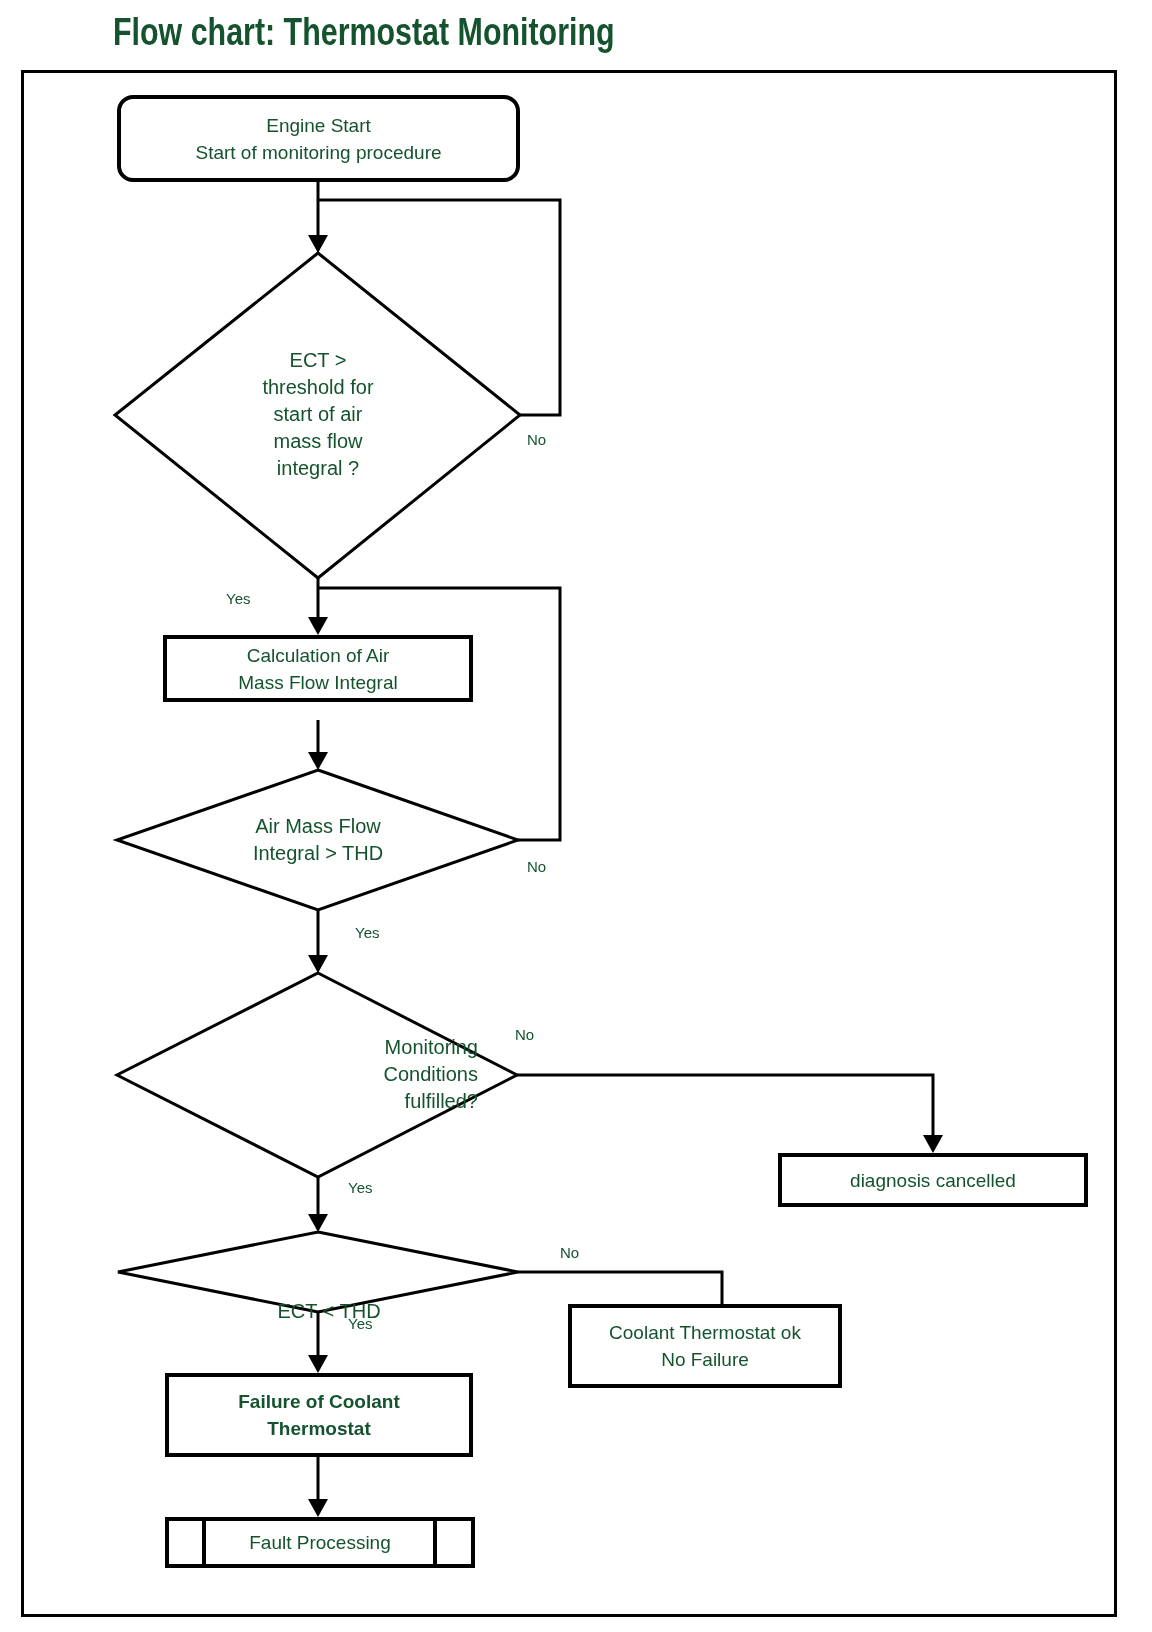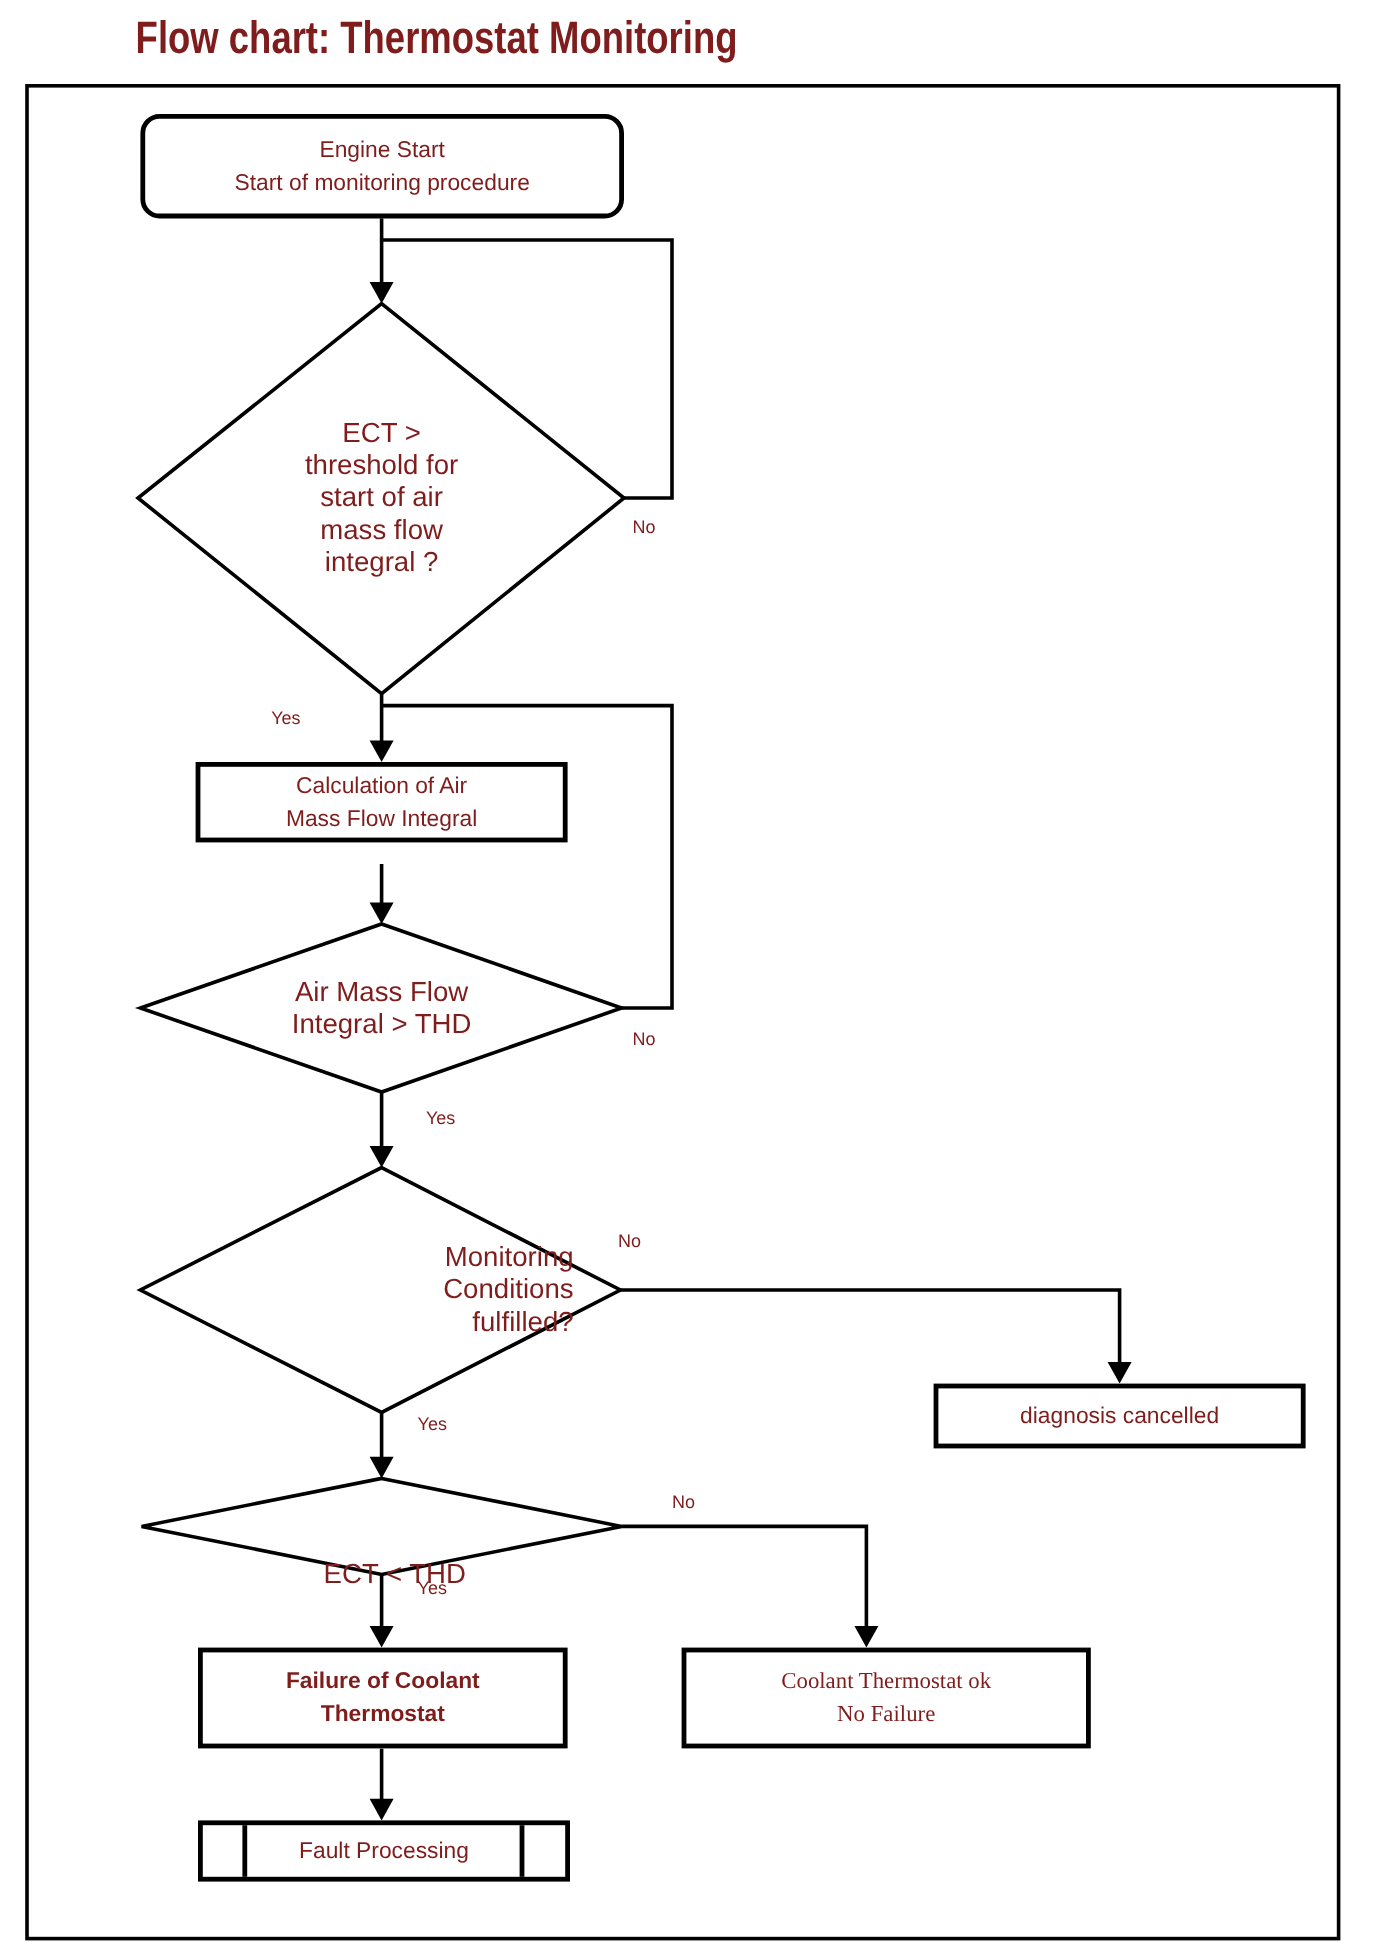--- a/index.html
+++ b/index.html
@@ -1,37 +1,37 @@
 <!DOCTYPE html>
 <html><head>
 <meta charset="utf-8">
 <style>
   html,body { margin:0; padding:0; background:#ffffff; }
   .canvas {
     position:relative; width:1152px; height:1632px; background:#ffffff;
-    color:#7f1d1d; font-family:"Liberation Sans", sans-serif; overflow:hidden;border-radius:18px;
+    color:#14532d; font-family:"Liberation Sans", sans-serif; overflow:hidden;border-radius:18px;
   }
   .title {
     position:absolute; left:113px; top:10px; font-size:38px; font-weight:700;
     transform:scaleX(.8); transform-origin:0 50%; white-space:nowrap; line-height:44px;
   }
   .frame {
     position:absolute; left:21px; top:70px; width:1096px; height:1547px;
     border:3px solid #000; box-sizing:border-box;
   }
   svg.wires { position:absolute; left:0; top:0; }
   .node {
     position:absolute; box-sizing:border-box; background:#fff; border:4px solid #000;
     display:flex; align-items:center; justify-content:center; text-align:center;
     font-size:19px; line-height:27px; white-space:pre-line;
   }
   .node.start { border-radius:16px; }
   .dtext {
     position:absolute; width:320px; text-align:center;
-    font-size:23px; line-height:27px; white-space:pre-line;
+    font-size:20px; line-height:27px; white-space:pre-line;
   }
   .elabel { position:absolute; font-size:15px; line-height:23px; }
   .pbar { position:absolute; top:0; bottom:0; width:4px; background:#000; }
 </style>
 </head>
 <body>
 
 <div class="canvas">
 
   <div class="title">Flow chart: Thermostat Monitoring</div>
@@ -71,21 +71,21 @@
 Start of monitoring procedure</div>
 
   <div class="node" style="left:163px; top:635px; width:310px; height:67px;">Calculation of Air
 Mass Flow Integral</div>
 
   <div class="node" style="left:778px; top:1153px; width:310px; height:54px;">diagnosis cancelled</div>
 
   <div class="node" style="left:165px; top:1373px; width:308px; height:84px;font-weight:bold;">Failure of Coolant
 Thermostat</div>
 
-  <div class="node" style="left:568px; top:1373px; width:341px; height:84px;font-family:Liberation Serif, serif;">Coolant Thermostat ok
+  <div class="node" style="left:568px; top:1304px; width:274px; height:84px;">Coolant Thermostat ok
 No Failure</div>
 
   <div class="node" style="left:165px; top:1517px; width:310px; height:51px;">
     <div class="pbar" style="left:33px;"></div>
     <span>Fault Processing</span>
     <div class="pbar" style="right:34px;"></div>
   </div>
 
   <div class="dtext" style="left:158px; top:347px;">ECT &gt;
 threshold for

